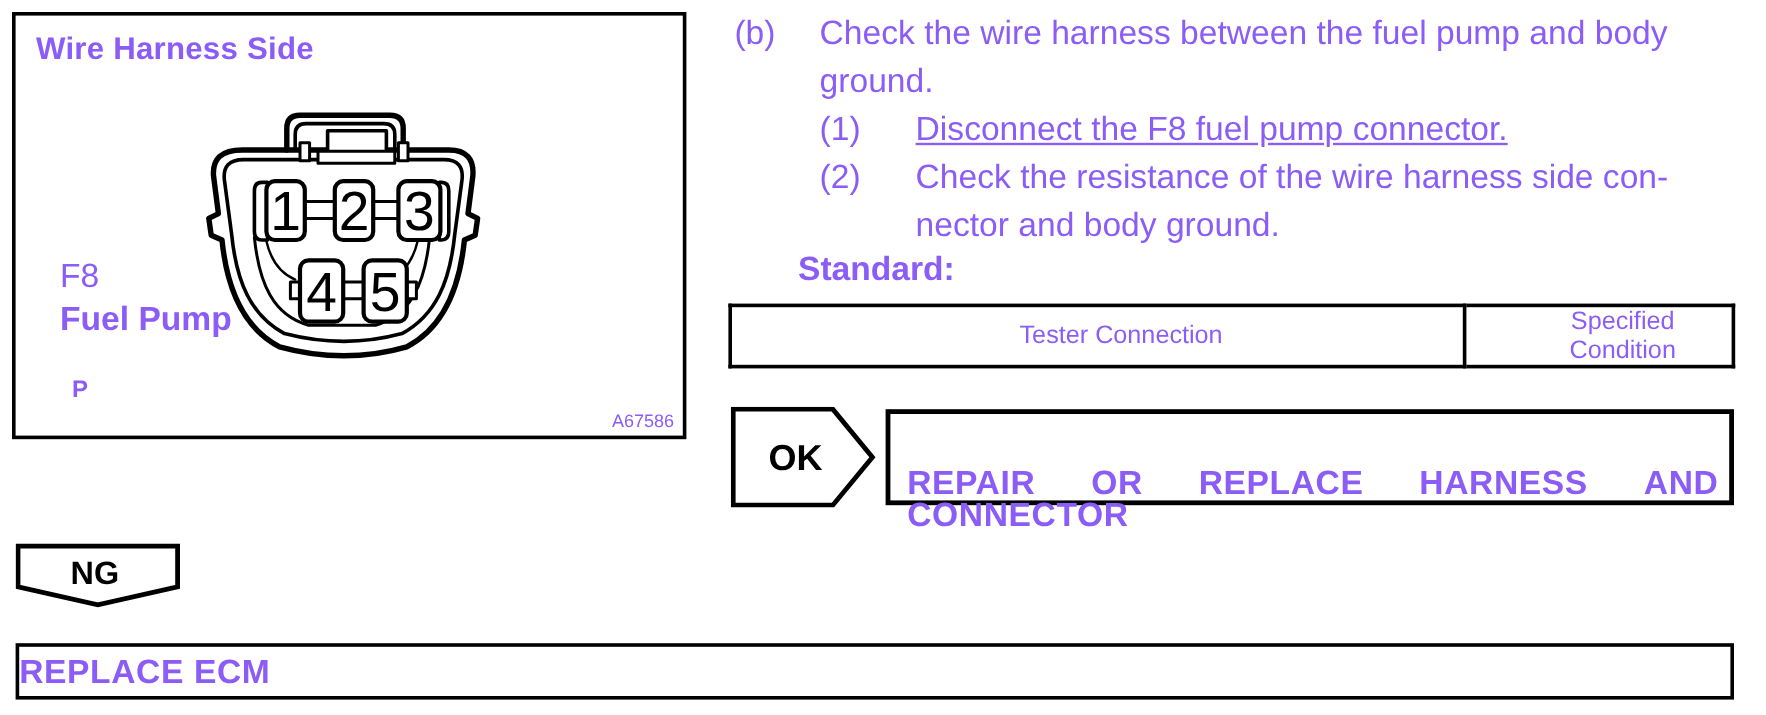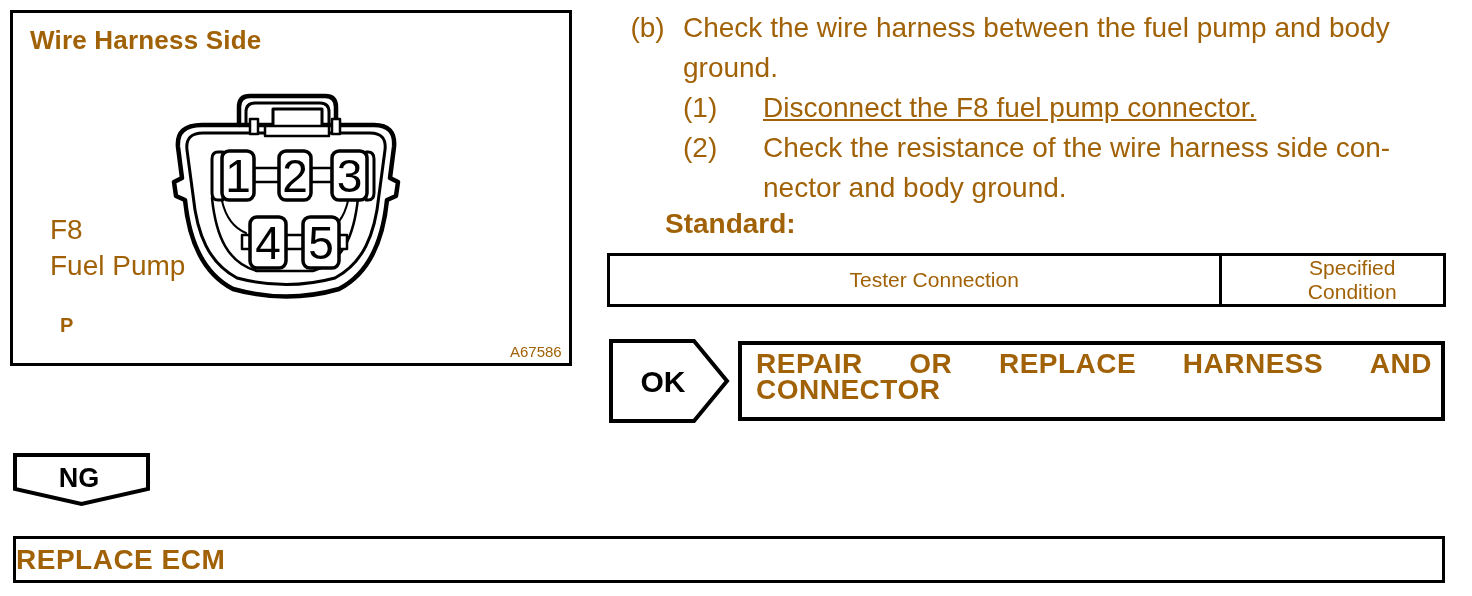--- a/index.html
+++ b/index.html
@@ -1,37 +1,37 @@
 <!DOCTYPE html>
 <html><head>
 <meta charset="utf-8">
 <style>
   * { margin:0; padding:0; box-sizing:border-box; }
   html,body { background:#fff; }
   .page {
     position:relative; width:1472px; height:596px; background:#ffffff;
-    font-family:"Liberation Sans", sans-serif; color:#a16207;
+    font-family:"Liberation Sans", sans-serif; color:#8b5cf6;
     overflow:hidden;
   }
   .abs { position:absolute; }
 
   
   .fig-box { left:10px; top:10px; width:562px; height:356px; border:3px solid #000; background:#fff; }
   .fig-title { left:30px; top:22px; font-size:26px; font-weight:bold; letter-spacing:0.2px; }
   .fig-f8 { left:50px; top:214px; font-size:28px; }
-  .fig-fuelpump { left:50px; top:250px; font-size:28px; }
+  .fig-fuelpump { left:50px; top:250px; font-size:28px;font-weight:bold; }
   .fig-p { left:60px; top:314px; font-size:20px; font-weight:bold; }
   .fig-code { left:510px; top:343px; font-size:15px; }
   .connector-svg { left:160px; top:85px; }
 
   
   .tline { position:absolute; font-size:28px; line-height:33px; white-space:nowrap; }
   .lbl-b   { display:inline-block; width:71px; }
   .lbl-num { display:inline-block; width:80px; }
-  .t-b1  { left:612px; top:11px;text-align:center; }
+  .t-b1  { left:612px; top:11px; }
   .t-b2  { left:683px; top:51px; }
   .t-s1  { left:683px; top:91px;text-decoration:underline; }
   .t-s2  { left:683px; top:131px; }
   .t-s2b { left:763px; top:171px; }
   .t-std { left:665px; top:207px; font-weight:bold; }
 
   
   .std-table { left:607px; top:253px; width:839px; border-collapse:collapse; }
   .std-table td {
     border:3px solid #000; text-align:center; font-size:21px;
@@ -44,21 +44,21 @@
   
   .ok-arrow-svg { left:609px; top:339px; }
   .ok-text { font:bold 30px "Liberation Sans", sans-serif; }
   .repair-box {
     left:738px; top:341px; width:707px; height:80px;
     border:4px solid #000; background:#fff;
     padding:5px 9px 0 14px;
   }
   .repair-line1 {
     display:flex; justify-content:space-between;
-    font-size:28px; font-weight:bold; line-height:27px; letter-spacing:0.5px;
+    font-size:28px; font-weight:bold; line-height:27px; letter-spacing:0.5px;margin-top:39px;
   }
   .repair-line2 { font-size:28px; font-weight:bold; line-height:26px; letter-spacing:0.5px; }
 
   
   .ng-svg { left:13px; top:453px; }
   .ng-text { font:bold 27px "Liberation Sans", sans-serif; }
   .ecm-box {
     left:13px; top:536px; width:1432px; height:47px;
     border:3px solid #000; background:#fff;
     font-size:28px; font-weight:bold; line-height:41px;

